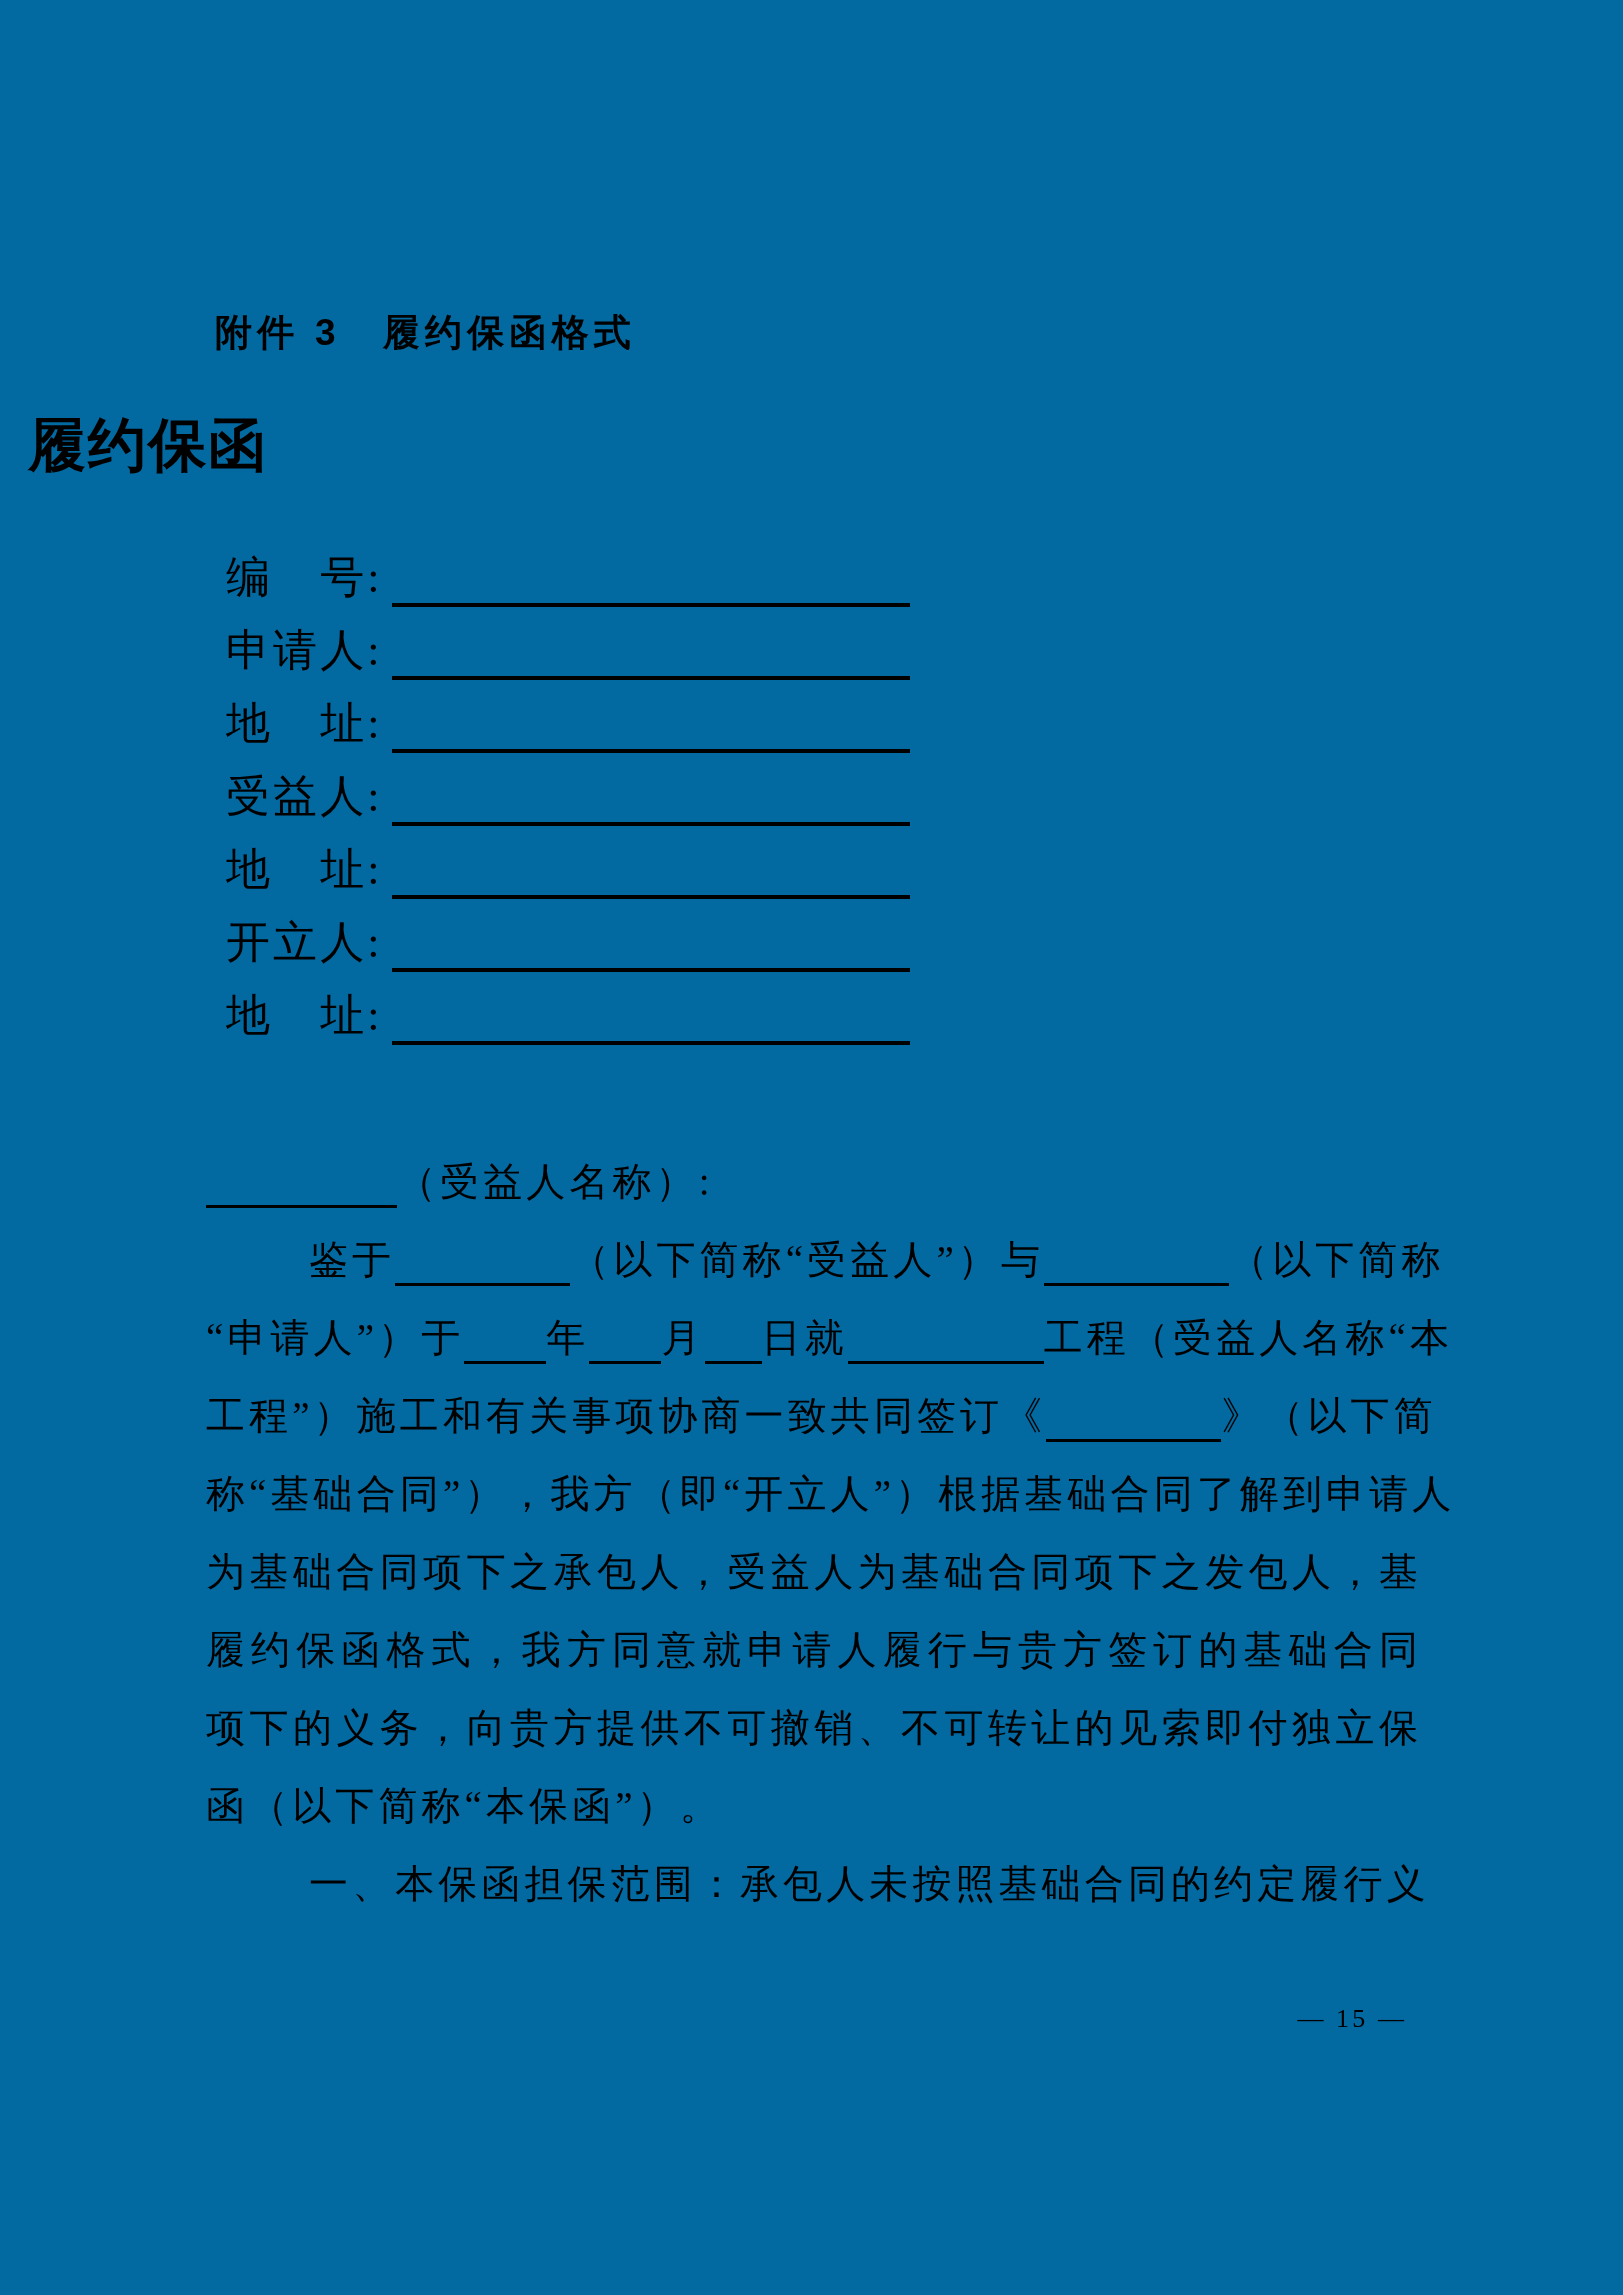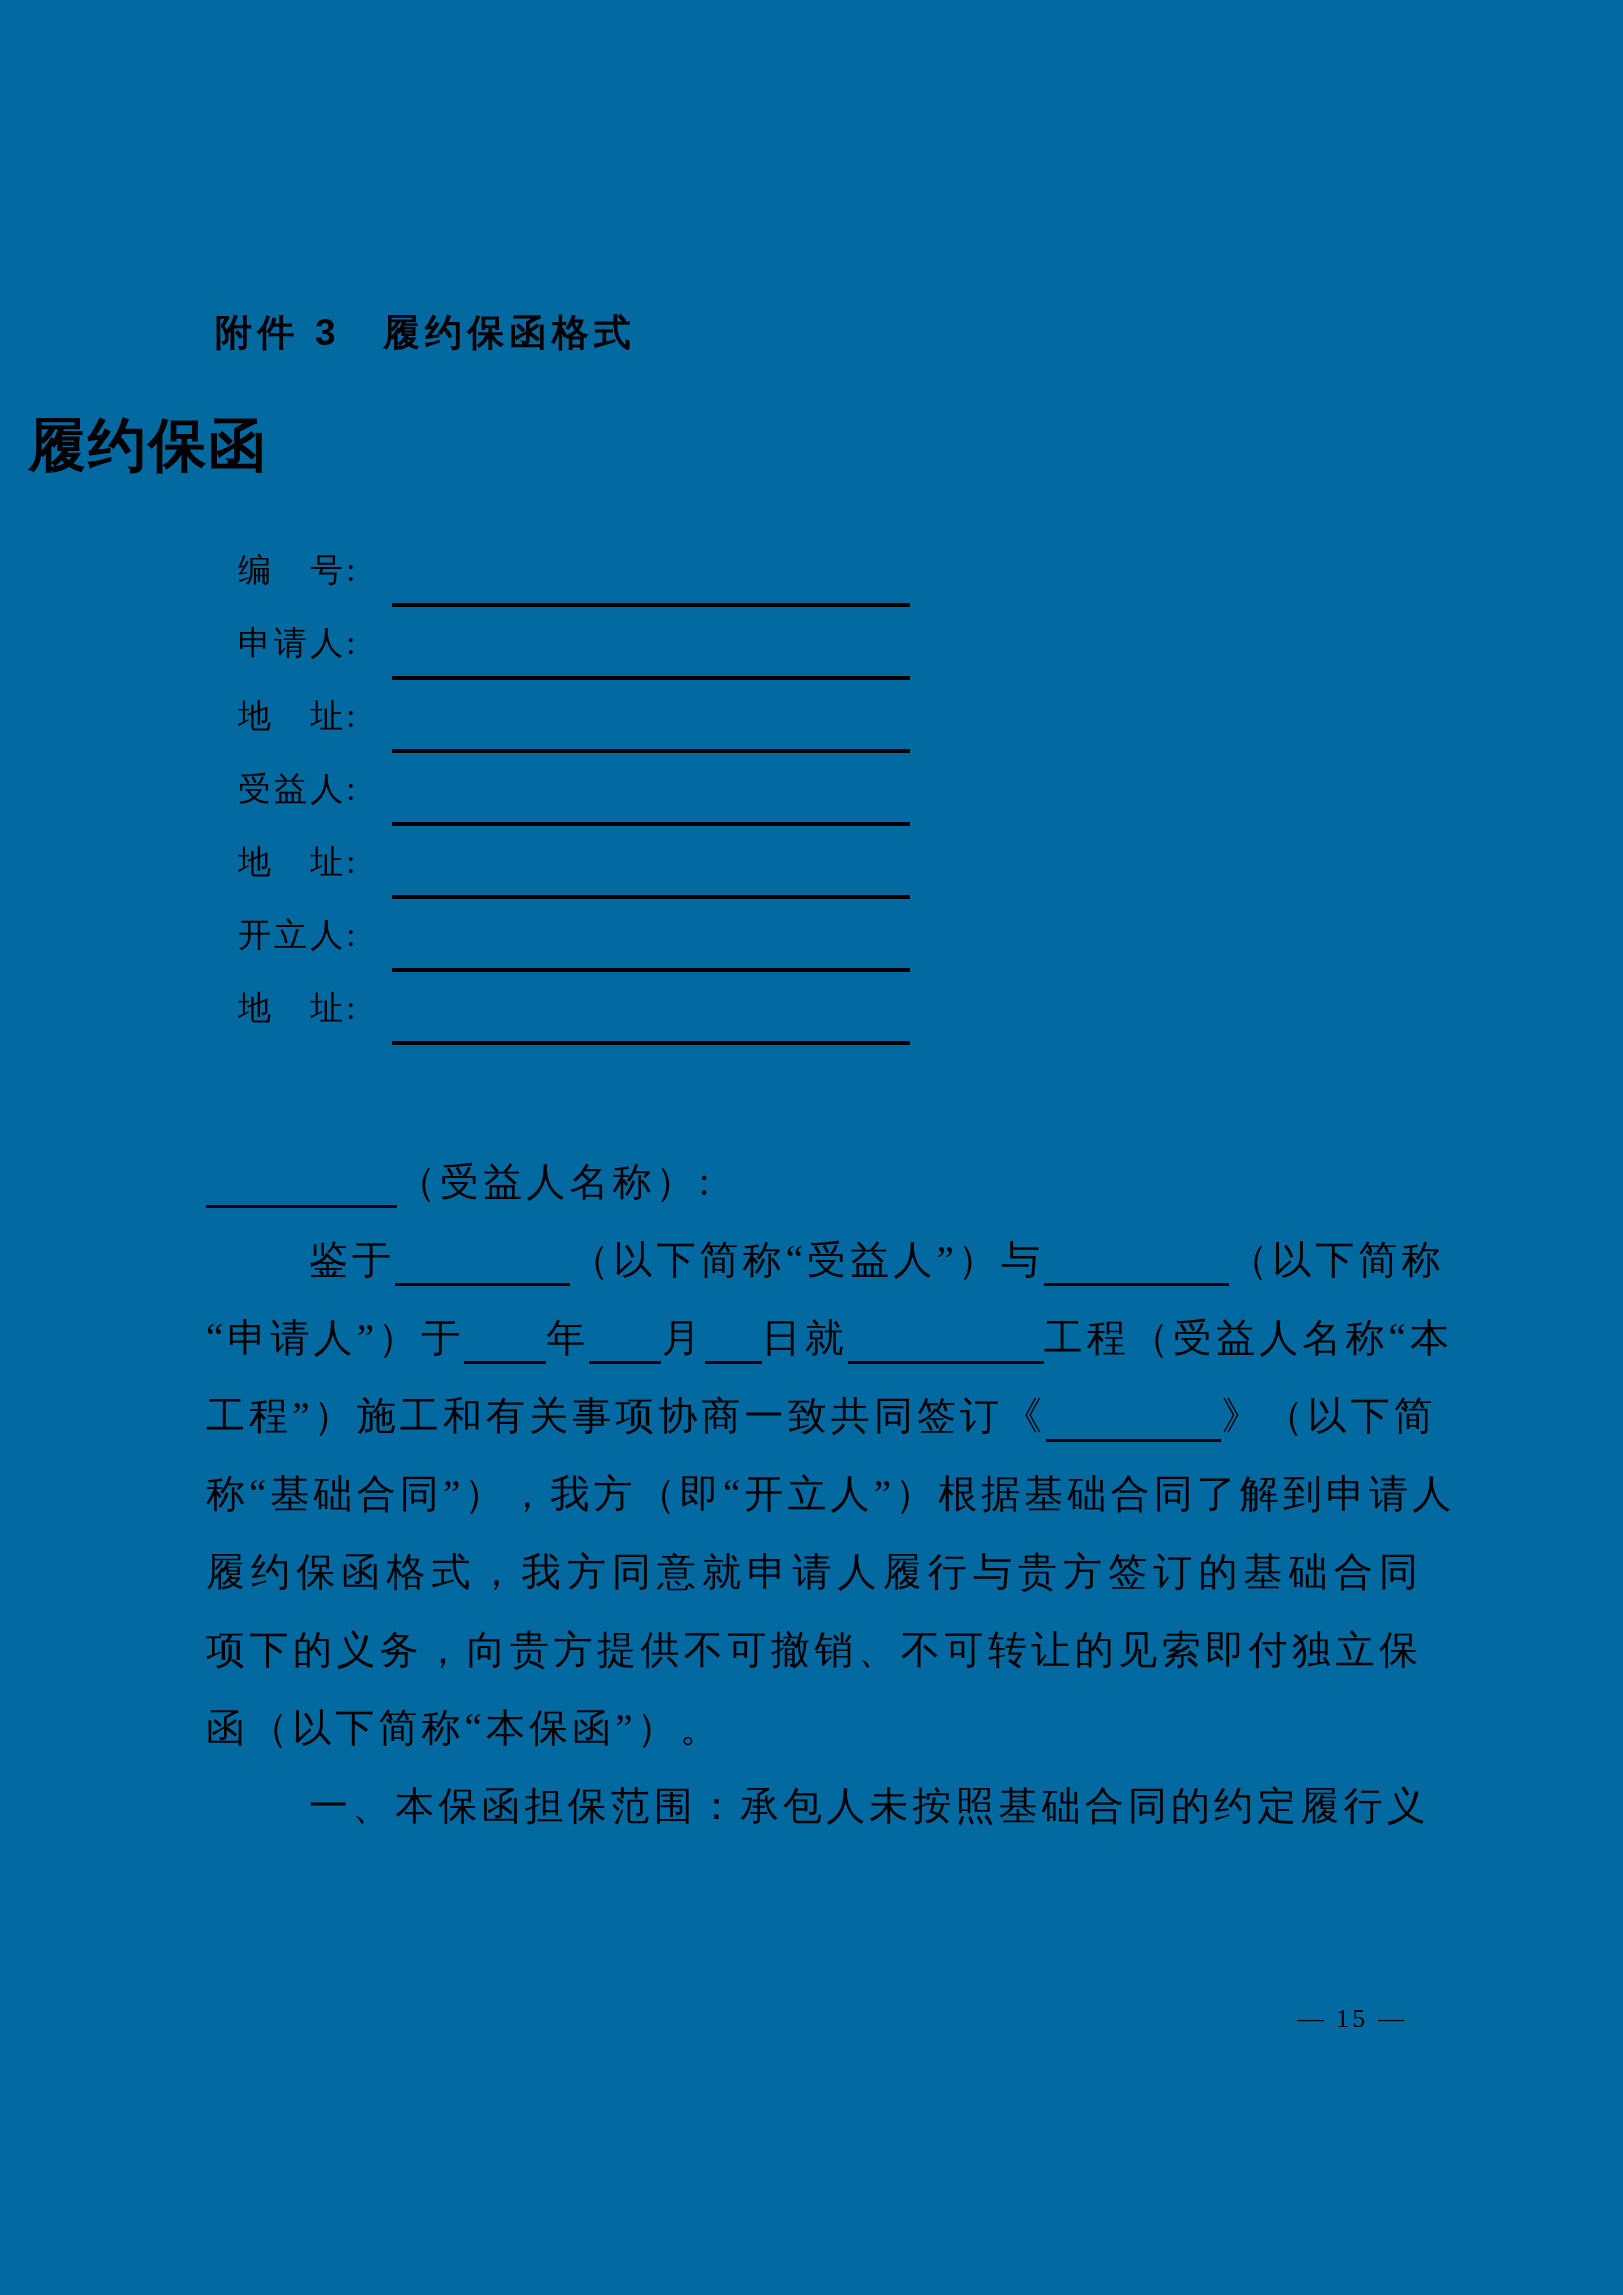--- a/index.html
+++ b/index.html
@@ -40,23 +40,23 @@
     left:222px;
     top:535px;
   }
   .frow{
     position:relative;
     height:73px;
     width:927px;
   }
   .flabel{
     position:absolute;
-    left:16px;
+    left:4px;
     top:13.4px;
-    font-size:33px;
+    font-size:44px;
     letter-spacing:3.1px;
     white-space:pre;
   }
   .fline{
     position:absolute;
     left:170px;
     top:68px;
     width:518px;
     height:0;
     border-bottom:4.1px solid #000;
@@ -133,20 +133,21 @@
         <span class="fline" style="width: 518px;"></span>
       </div>
     </div>
 
   <div class="body-block" id="body-block">
       <div class="bline"><span class="bl" style="width: 191px;"></span><span>（受益人名称）:</span></div>
       <div class="bline j" style="padding-left: 103px;"><span>鉴于</span><span class="bl" style="width: 175px;"></span><span>（以下简称“受益人”）与</span><span class="bl" style="width: 185px;"></span><span>（以下简称</span></div>
       <div class="bline j"><span>“申请人”）于</span><span class="bl" style="width: 82px;"></span><span>年</span><span class="bl" style="width: 72px;"></span><span>月</span><span class="bl" style="width: 57px;"></span><span>日就</span><span class="bl" style="width: 196px;"></span><span>工程（受益人名称“本</span></div>
       <div class="bline j"><span>工程”）施工和有关事项协商一致共同签订《</span><span class="bl" style="width: 175px;"></span><span>》（以下简</span></div>
       <div class="bline j"><span>称“基础合同”），我方（即“开立人”）根据基础合同了解到申请人</span></div>
+      <div class="bline j"><span>为基础合同项下之承包人，受益人为基础合同项下之发包人，基</span></div>
       <div class="bline j"><span>履约保函格式，我方同意就申请人履行与贵方签订的基础合同</span></div>
       <div class="bline j"><span>项下的义务，向贵方提供不可撤销、不可转让的见索即付独立保</span></div>
       <div class="bline"><span>函（以下简称“本保函”）。</span></div>
       <div class="bline j" style="padding-left: 103px;"><span>一、本保函担保范围：承包人未按照基础合同的约定履行义</span></div>
     </div>
 
   <div class="footer">— 15 —</div>
 </div>
 
 

